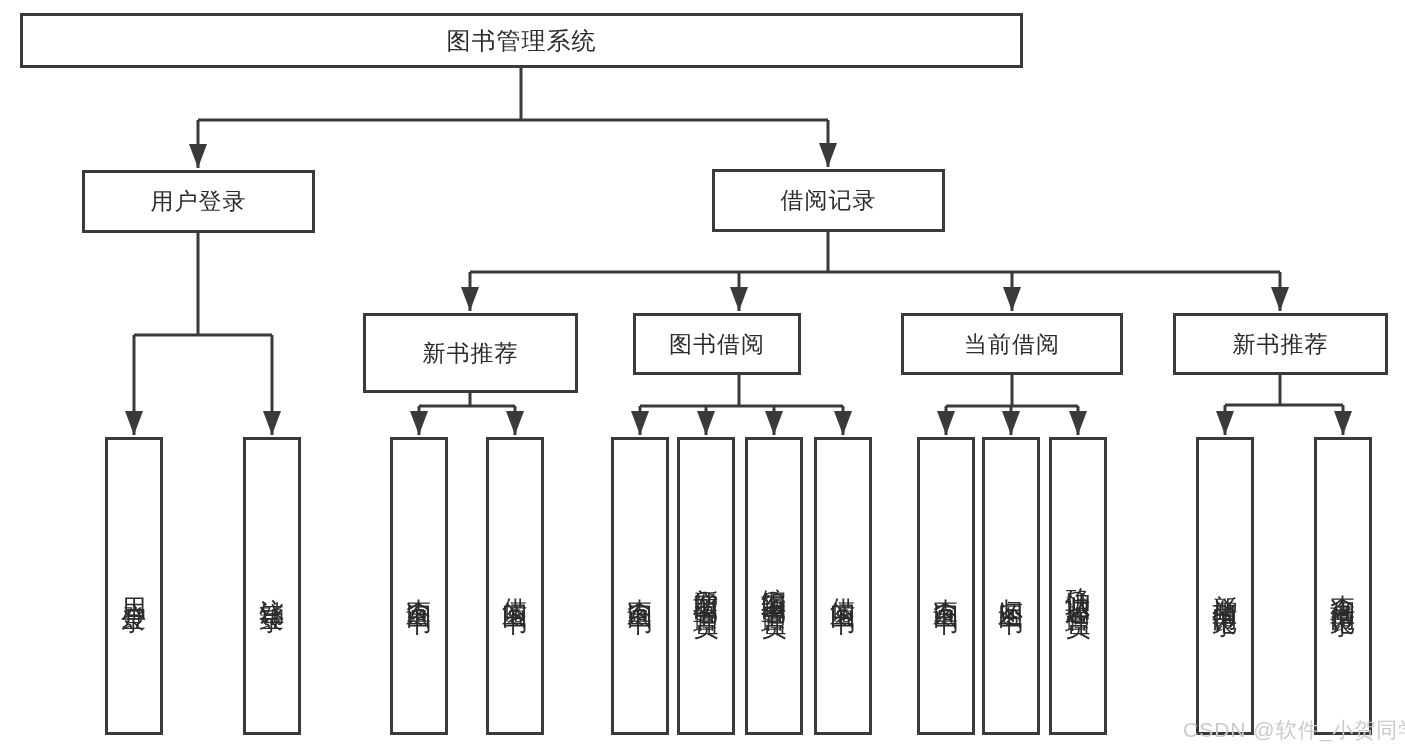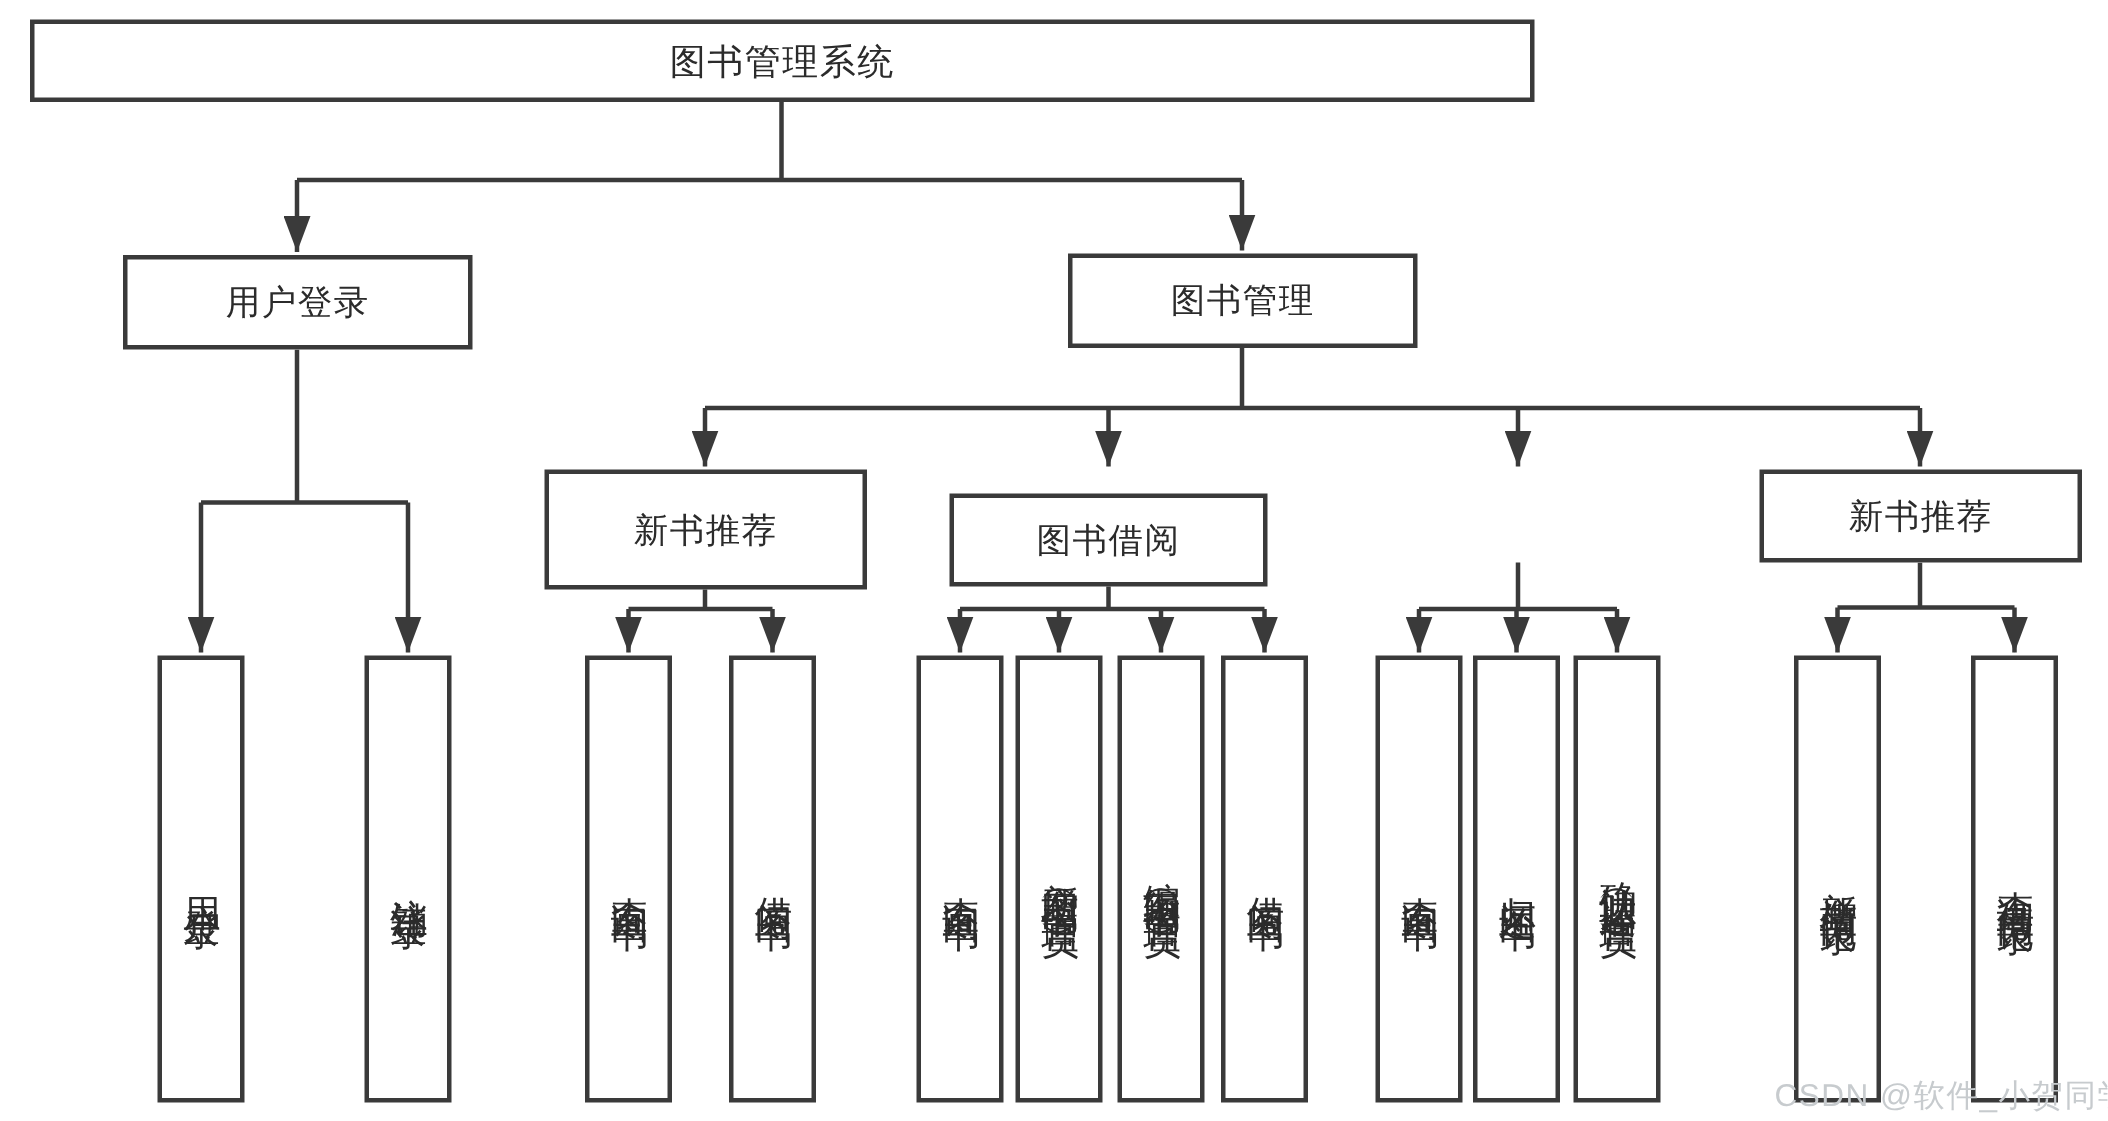--- a/index.html
+++ b/index.html
@@ -101,28 +101,31 @@
   </svg>
 
   <div class="node root" style="left:20px;top:13px;width:1003px;height:55px">
     <span>图书管理系统</span>
   </div>
 
   <div class="node" style="left:82px;top:170px;width:233px;height:63px">
     <span>用户登录</span>
   </div>
   <div class="node" style="left:712px;top:169px;width:233px;height:63px">
-    <span>图书管理</span>
+    <span>借阅记录</span>
   </div>
 
   <div class="node" style="left:363px;top:313px;width:215px;height:80px">
     <span>新书推荐</span>
   </div>
-  <div class="node" style="left:633px;top:329px;width:212px;height:62px">
+  <div class="node" style="left:633px;top:313px;width:168px;height:62px">
     <span>图书借阅</span>
+  </div>
+  <div class="node" style="left:901px;top:313px;width:222px;height:62px">
+    <span>当前借阅</span>
   </div>
   <div class="node" style="left:1173px;top:313px;width:215px;height:62px">
     <span>新书推荐</span>
   </div>
 
   <div class="leaf" style="left:105px">
     <span>用户登录</span>
   </div>
   <div class="leaf" style="left:243px">
     <span>注销登录</span>

